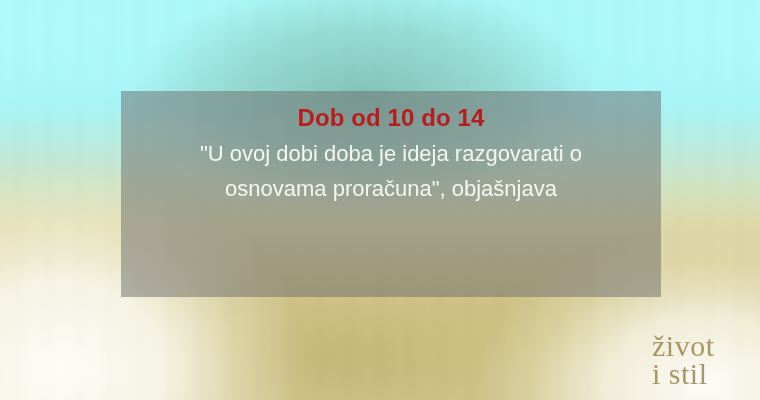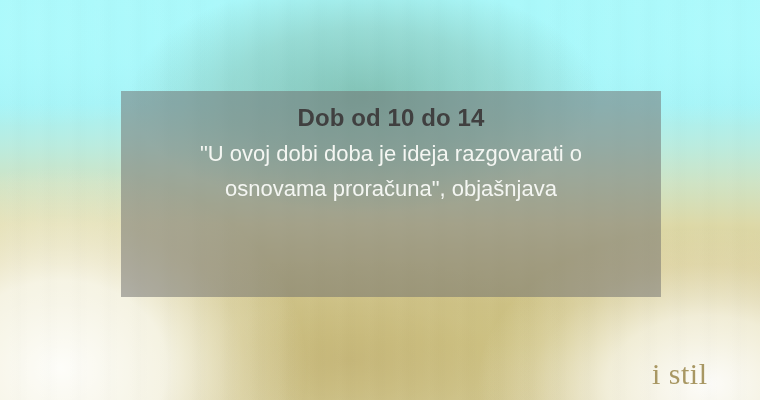--- a/index.html
+++ b/index.html
@@ -107,21 +107,21 @@
     height:206px;
     background:rgba(112,112,110,0.52);
     display:flex;
     flex-direction:column;
     align-items:center;
     justify-content:flex-start;
     padding-top:12px;
   }
 
   #caption-title {
-    color:#404040;
+    color:#b91c1c;
     font-size:24px;
     font-weight:bold;
     line-height:30px;
     letter-spacing:.1px;
     text-align:center;
     white-space:nowrap;
   }
 
   #caption-body {
     margin-top:3px;
@@ -183,16 +183,17 @@
     <div id="caption-title">Dob od 10 do 14</div>
 
     <div id="caption-body">
       <span class="caption-line">"U ovoj dobi doba je ideja razgovarati o</span>
       <span class="caption-line">osnovama proračuna", objašnjava</span>
     </div>
 
   </div>
 
   <div id="brand-logo">
+    <span id="brand-word-top">život</span>
     <span id="brand-word-bottom">i stil</span>
   </div>
 
 </div>
 
 </body></html>

